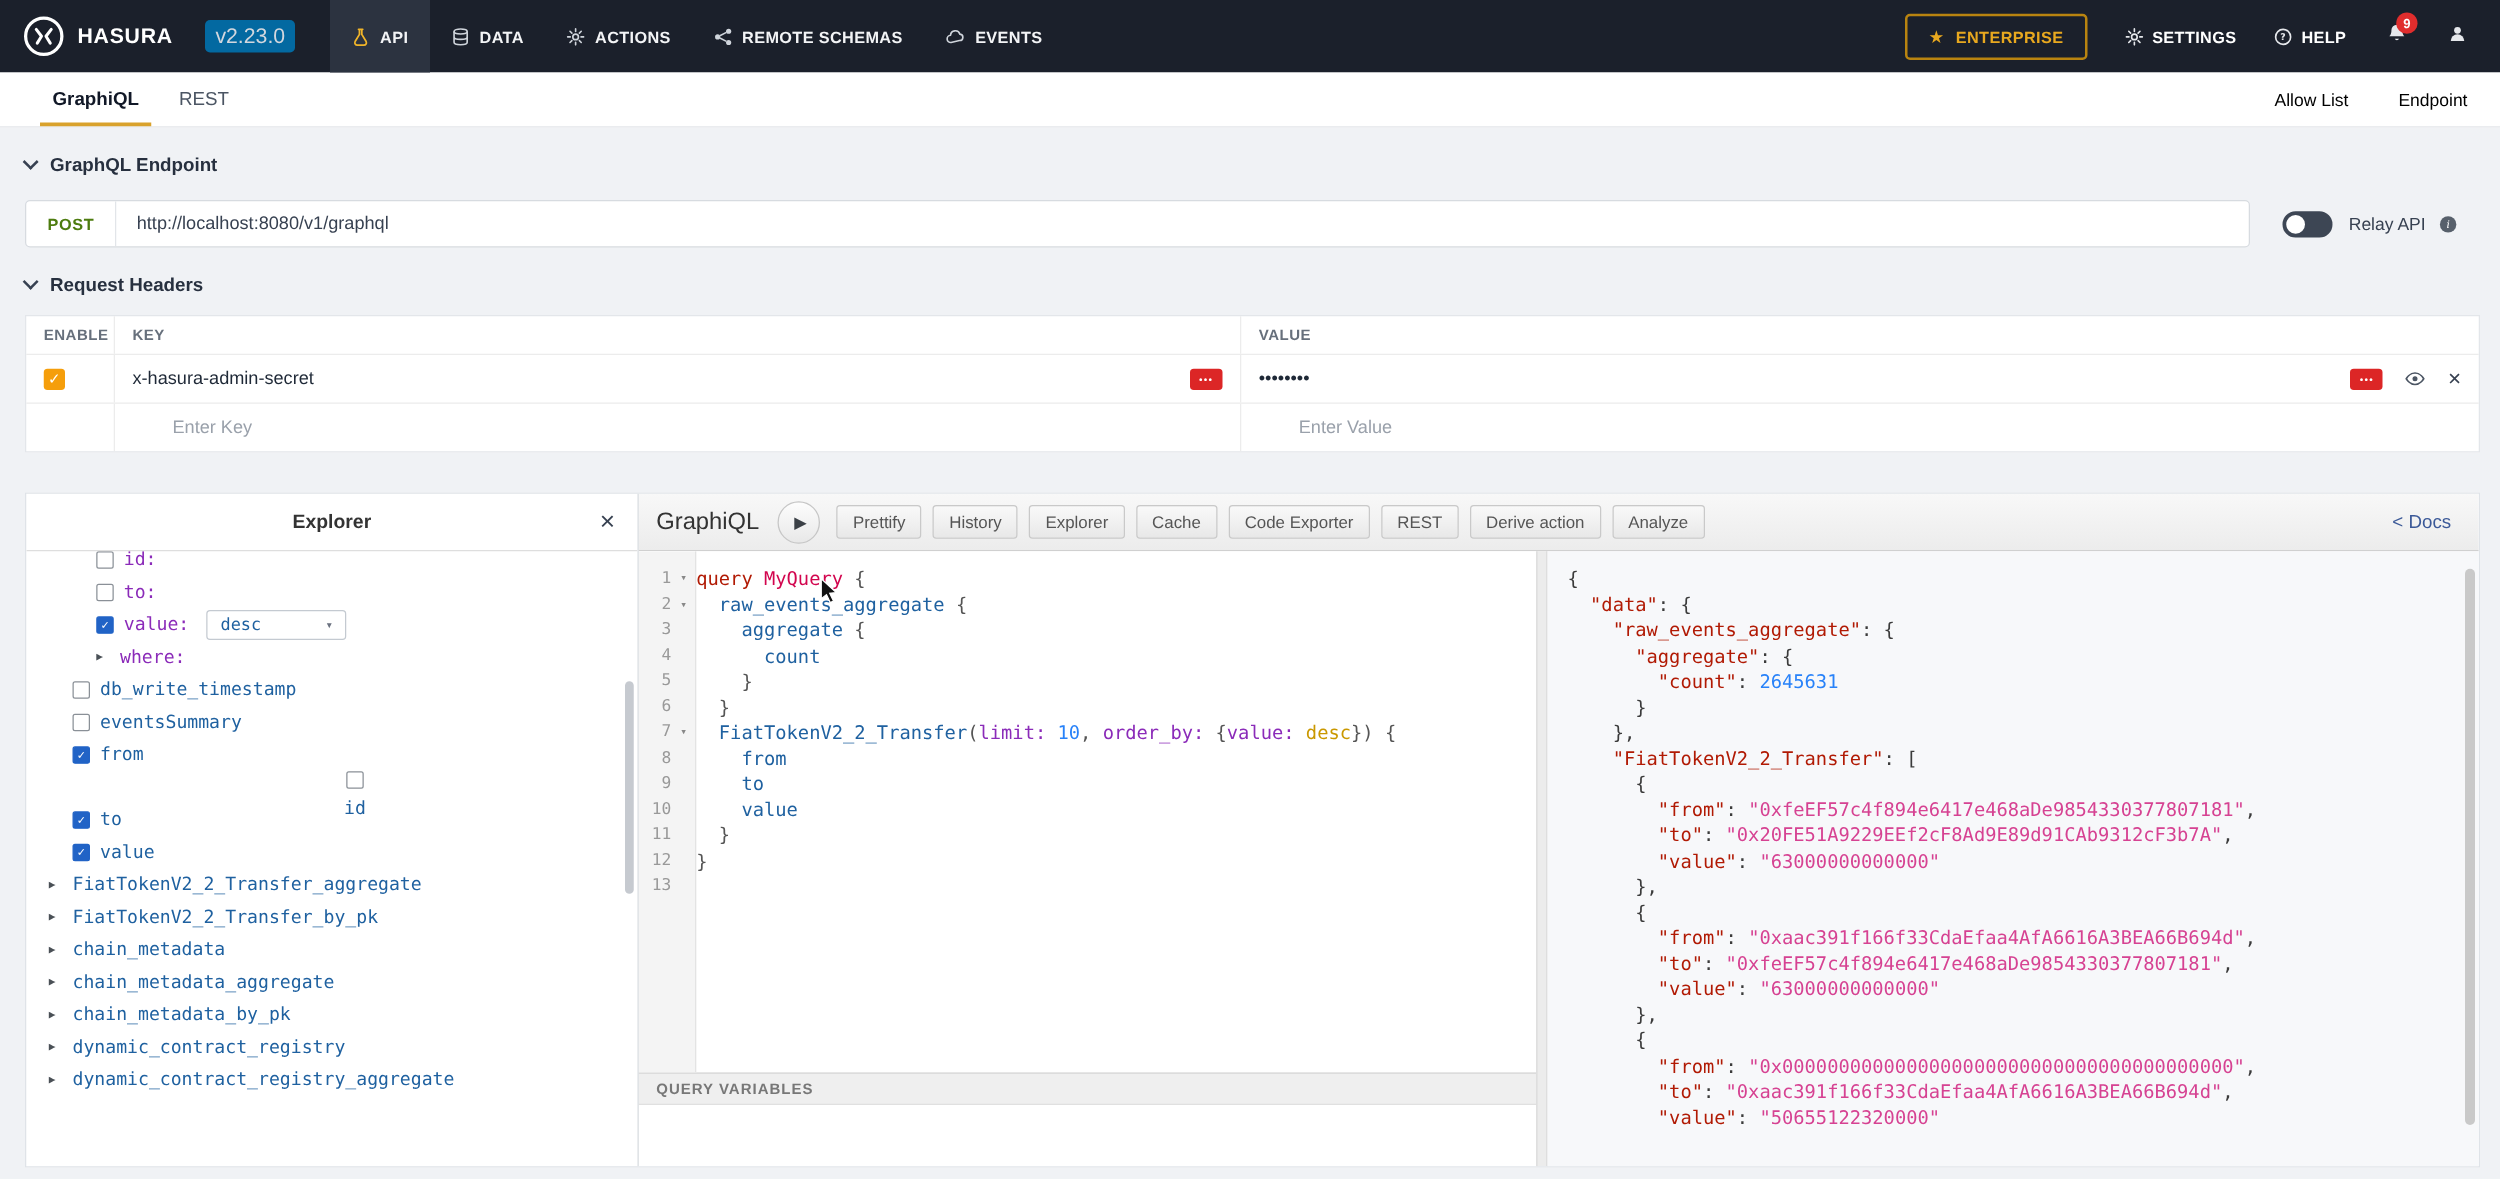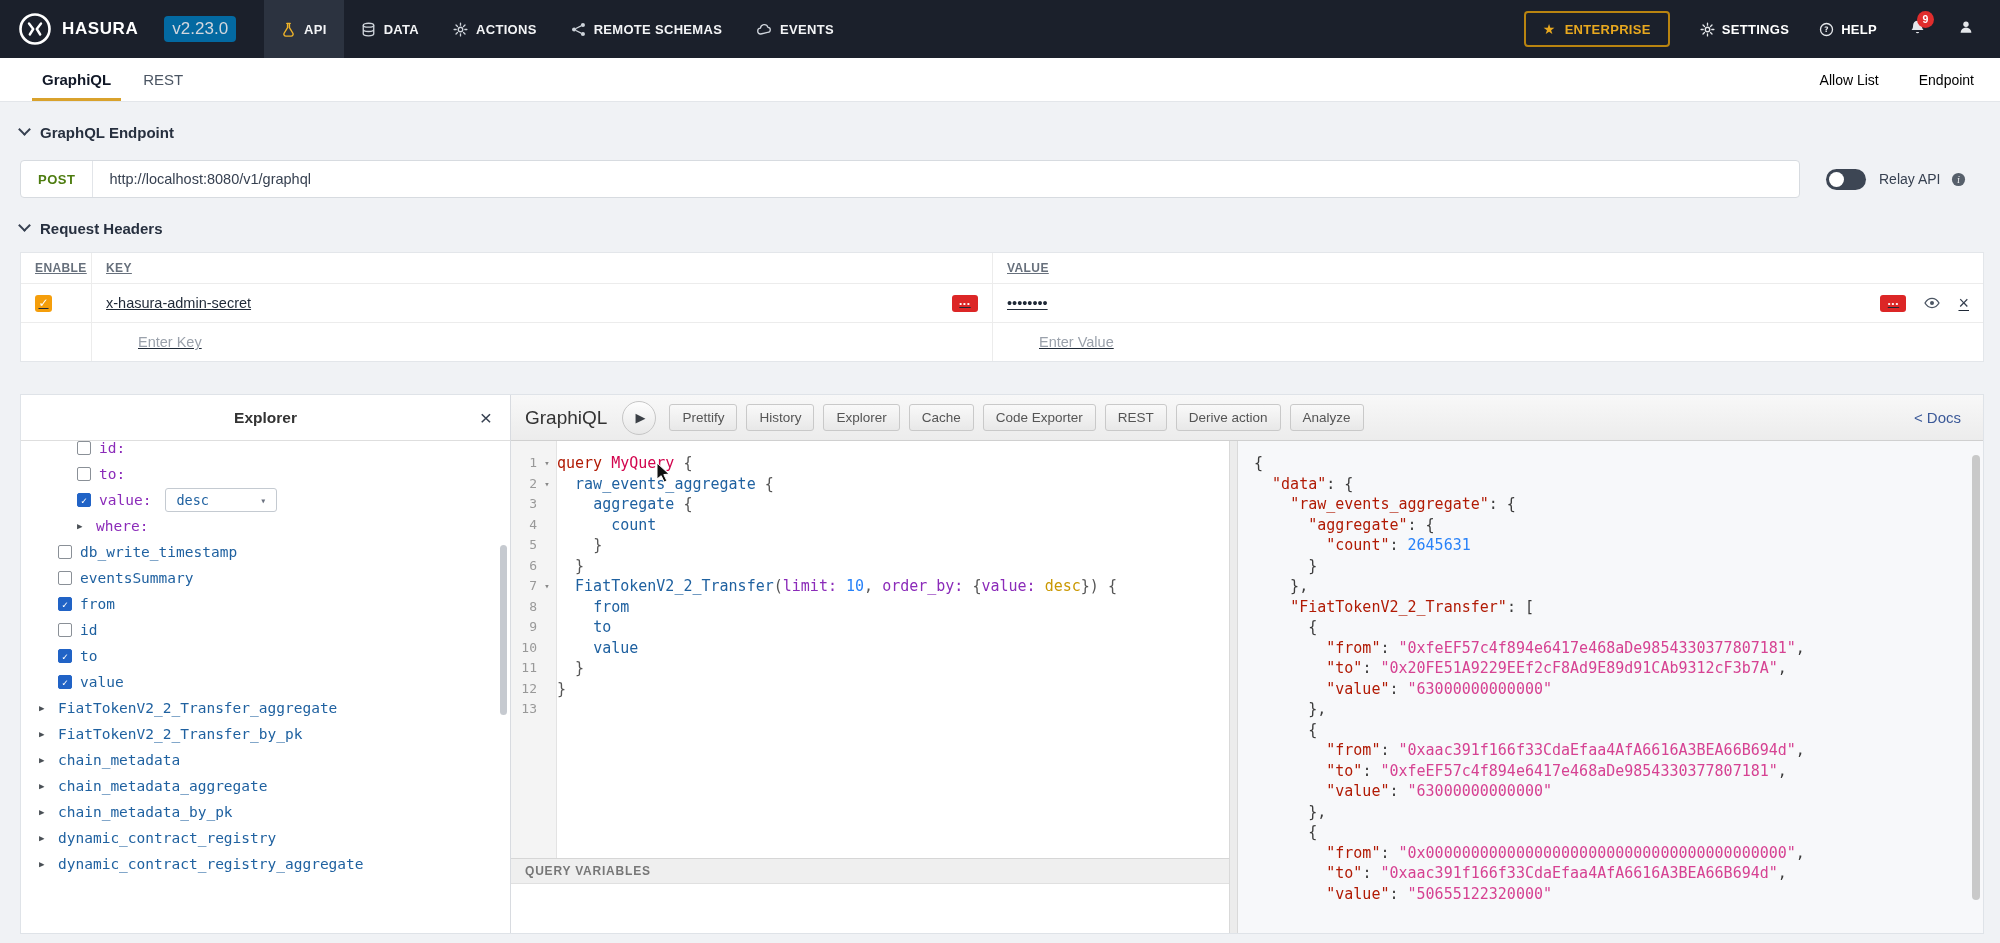--- a/index.html
+++ b/index.html
@@ -67,21 +67,21 @@
   .relay-label { margin-left:13px; font-size:14px; color:#374151; }
   .info-ic { margin-left:11px; display:inline-flex; cursor:pointer; }
 
   
   .hdr-table { background:#fff; border:1px solid #e3e6ea; margin-top:14px; }
   .h-row { display:grid; grid-template-columns:70px 902px 1fr; }
   .h-row + .h-row { border-top:1px solid #ececec; }
   .h-head .h-cell { font-size:12px; font-weight:700; color:#67707c; letter-spacing:.4px;
     height:30px; }
   .h-cell { display:flex; align-items:center; padding:0 14px; font-size:14.5px;
-    color:#1f2937; height:38px;text-decoration:underline; }
+    color:#1f2937; height:38px; }
   .h-head .h-cell { height:30px; }
   .c-key { border-left:1px solid #ececec; border-right:1px solid #ececec; }
   .cb { width:17px; height:17px; background:#f59e0b; border-radius:3px; display:inline-flex;
     align-items:center; justify-content:center; cursor:pointer; }
   .cb.checked::after { content:"✓"; color:#fff; font-size:12px; font-weight:700; }
   .close-x { margin-left:auto; cursor:pointer; color:#374151; font-size:18px; line-height:1; }
   .close-x::after { content:"×"; }
   .secret-badge { background:#dc2626; color:#fff; border-radius:3px; width:26px; height:17px;
     font-size:8px; letter-spacing:1px; display:inline-flex; align-items:center;
     justify-content:center; flex:none; }
@@ -392,21 +392,21 @@
             <span class="ex-field">db_write_timestamp</span>
           </div>
           <div class="ex-row" style="padding-left: 37px;">
             <span class="ex-check"></span>
             <span class="ex-field">eventsSummary</span>
           </div>
           <div class="ex-row" style="padding-left: 37px;">
             <span class="ex-check checked"></span>
             <span class="ex-field">from</span>
           </div>
-          <div class="ex-row" style="padding-left: 37px;">
+          <div class="ex-row" style="padding-left: 37px; flex-direction: column;">
             <span class="ex-check"></span>
             <span class="ex-field">id</span>
           </div>
           <div class="ex-row" style="padding-left: 37px;">
             <span class="ex-check checked"></span>
             <span class="ex-field">to</span>
           </div>
           <div class="ex-row" style="padding-left: 37px;">
             <span class="ex-check checked"></span>
             <span class="ex-field">value</span>

